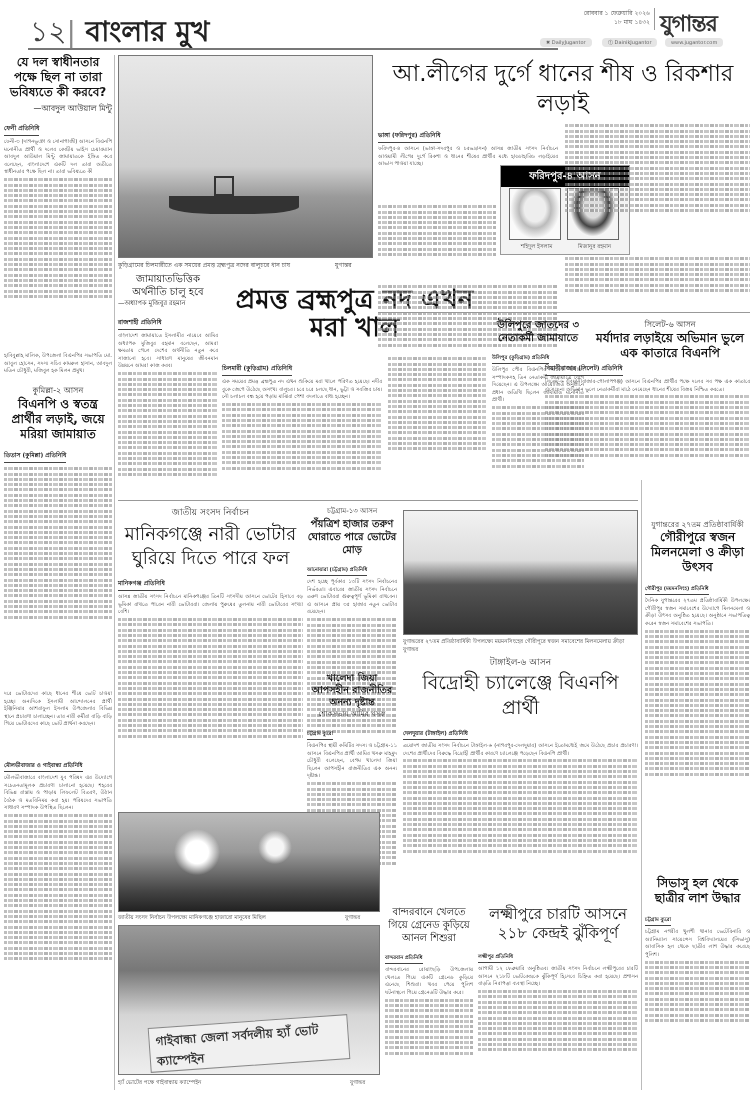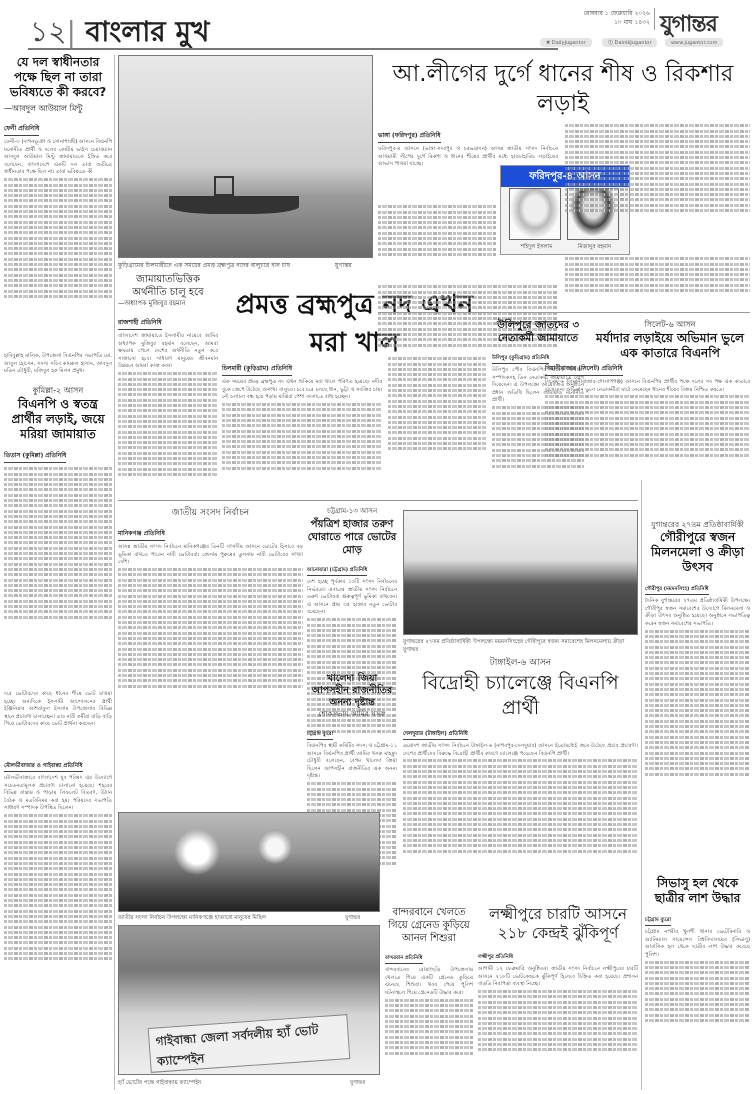--- a/index.html
+++ b/index.html
@@ -34,21 +34,21 @@
   .photo {
     background: linear-gradient(180deg,#e8e8e8 0%,#cfcfcf 55%,#9a9a9a 70%,#6a6a6a 100%);
     border: 1px solid #777;
   }
   .photo.crowd { background: radial-gradient(circle at 30% 40%,#fff 0 6%,transparent 12%),radial-gradient(circle at 60% 35%,#f6f6f6 0 5%,transparent 10%),linear-gradient(180deg,#bbb 0%,#999 40%,#444 80%,#222 100%); }
   .photo.group { background: linear-gradient(180deg,#f2f2f2 0%,#ddd 40%,#555 60%,#333 100%); }
   .photo.banner { background: linear-gradient(180deg,#9a9a9a 0%,#777 30%,#d5d5d5 60%,#eee 100%); }
   .portrait { background: radial-gradient(ellipse at 50% 40%,#eee 0 30%,#bbb 45%,#fafafa 70%); border: 1px solid #666; }
 
   .seat-box { border: 1px solid #999; background: #f3f3f3; }
-  .seat-label { background: #1d4ed8; color: #fff; font-size: 10px; text-align: center; font-weight: bold; padding: 2px 0; }
+  .seat-label { background: #000000; color: #fff; font-size: 10px; text-align: center; font-weight: bold; padding: 2px 0; }
 </style>
 </head>
 <body>
 
 <div class="abs masthead-page">
   <span class="num">১২</span><span style="color:#888;font-weight:normal">|</span>
   <span>বাংলার মুখ</span>
 </div>
 <div class="abs masthead-rule"></div>
 <div class="abs dateline">
@@ -56,21 +56,21 @@
   <div>১৮ মাঘ ১৪৩২</div>
 </div>
 <div class="abs" style="left:654px;top:8px;width:1px;height:22px;background:#999"></div>
 <div class="abs logo">যুগান্তর</div>
 <div class="abs social" style="left:540px;"><span>✖ </span><span>DailyJugantor</span></div>
 <div class="abs social" style="left:602px;"><span>ⓕ </span><span>DainikJugantor</span></div>
 <div class="abs social" style="left:665px;">www.jugantor.com</div>
 
 <div class="abs" style="left:4px;top:55px;width:108px;">
   <div class="hd" style="font-size:12px;line-height:15px;font-weight:bold;">যে দল স্বাধীনতার পক্ষে ছিল না তারা ভবিষ্যতে কী করবে?</div>
-  <div style="font-size:8px;text-align:left;margin-top:2px;">—আবদুল আউয়াল মিন্টু</div>
+  <div style="font-size:8px;text-align:right;margin-top:2px;">—আবদুল আউয়াল মিন্টু</div>
   <div class="byline" style="margin-top:3px">ফেনী প্রতিনিধি</div>
   <div class="body-text" style="height:225px;">
     <span>ফেনী-৩ (দাগনভূঞা ও সোনাগাজী) আসনে বিএনপি মনোনীত প্রার্থী ও দলের কেন্দ্রীয় ভাইস চেয়ারম্যান আবদুল আউয়াল মিন্টু জামায়াতকে ইঙ্গিত করে বলেছেন, বাংলাদেশে একটি দল তারা অতীতে স্বাধীনতার পক্ষে ছিল না। তারা ভবিষ্যতে কী</span>
     <span class="bar"></span><span class="bar"></span><span class="bar"></span><span class="bar"></span><span class="bar"></span><span class="bar"></span><span class="bar"></span><span class="bar"></span><span class="bar"></span><span class="bar"></span><span class="bar"></span><span class="bar"></span><span class="bar"></span><span class="bar"></span><span class="bar"></span><span class="bar"></span><span class="bar"></span><span class="bar"></span><span class="bar"></span><span class="bar"></span><span class="bar"></span><span class="bar"></span><span class="bar"></span>
   </div>
 </div>
 
 <div class="abs" style="left:4px;top:352px;width:108px;">
   <div class="body-text" style="height:30px;">হাবিবুল্লাহ মালিক, উপজেলা বিএনপির সভাপতি মো. আবুল হোসেন, সদস্য সচিব কামরুল হাসান, আবদুল মতিন চৌধুরী, মজিবুল হক মিলন প্রমুখ।</div>
   <div class="kicker" style="font-size:8px;margin-top:2px">কুমিল্লা-২ আসন</div>
@@ -130,21 +130,21 @@
 <div class="abs" style="left:118px;top:272px;width:100px;">
   <div class="hd" style="font-size:10px;line-height:13px;">জামায়াতভিত্তিক অর্থনীতি চালু হবে</div>
   <div style="font-size:6.5px;">—অধ্যাপক মুজিবুর রহমান</div>
   <div class="byline">রাজশাহী প্রতিনিধি</div>
   <div class="body-text" style="height:200px;">
     <span>বাংলাদেশ জামায়াতে ইসলামীর নায়েবে আমির অধ্যাপক মুজিবুর রহমান বলেছেন, আমরা ক্ষমতায় গেলে দেশের অর্থনীতি নতুন করে সাজানো হবে। সাধারণ মানুষের জীবনমান উন্নয়নে আমরা কাজ করব।</span>
     <span class="bar"></span><span class="bar"></span><span class="bar"></span><span class="bar"></span><span class="bar"></span><span class="bar"></span><span class="bar"></span><span class="bar"></span><span class="bar"></span><span class="bar"></span><span class="bar"></span><span class="bar"></span><span class="bar"></span><span class="bar"></span><span class="bar"></span><span class="bar"></span><span class="bar"></span><span class="bar"></span><span class="bar"></span><span class="bar"></span>
   </div>
 </div>
 
-<div class="abs hd" style="left:222px;top:285px;width:265px;font-size:26px;line-height:38px;font-weight:bold;">প্রমত্ত ব্রহ্মপুত্র নদ এখন মরা খাল</div>
+<div class="abs hd" style="left:222px;top:285px;width:265px;font-size:26px;line-height:28px;font-weight:bold;">প্রমত্ত ব্রহ্মপুত্র নদ এখন মরা খাল</div>
 <div class="abs" style="left:222px;top:355px;width:160px;">
   <div class="byline">চিলমারী (কুড়িগ্রাম) প্রতিনিধি</div>
   <div class="body-text" style="height:140px;">
     <span>এক সময়ের প্রমত্ত ব্রহ্মপুত্র নদ এখন শুকিয়ে মরা খালে পরিণত হয়েছে। নদীর বুকে জেগে উঠেছে অসংখ্য বালুচর। চরে চরে চলছে ধান, ভুট্টা ও সবজির চাষ। নৌ চলাচল বন্ধ হয়ে পড়ায় মাঝিরা পেশা বদলাতে বাধ্য হচ্ছেন।</span>
     <span class="bar"></span><span class="bar"></span><span class="bar"></span><span class="bar"></span><span class="bar"></span><span class="bar"></span><span class="bar"></span><span class="bar"></span><span class="bar"></span><span class="bar"></span><span class="bar"></span><span class="bar"></span><span class="bar"></span>
   </div>
 </div>
 <div class="abs body-text" style="left:388px;top:355px;width:98px;height:140px;">
   <span class="bar"></span>
     <span class="bar"></span>
@@ -252,20 +252,21 @@
   <div class="body-text" style="height:120px;">
     <span>সিলেট-৬ (বিয়ানীবাজার-গোলাপগঞ্জ) আসনে বিএনপির প্রার্থীর পক্ষে দলের সব পক্ষ এক কাতারে এসেছেন। অভিমান ভুলে নেতাকর্মীরা মাঠে নেমেছেন ধানের শীষের বিজয় নিশ্চিত করতে।</span>
     <span class="bar"></span><span class="bar"></span><span class="bar"></span><span class="bar"></span><span class="bar"></span><span class="bar"></span><span class="bar"></span><span class="bar"></span><span class="bar"></span><span class="bar"></span><span class="bar"></span><span class="bar"></span>
   </div>
 </div>
 
 <div class="abs hr" style="left:118px;top:500px;width:520px;"></div>
 
 <div class="abs" style="left:118px;top:505px;width:185px;">
   <div class="kicker" style="font-size:9px">জাতীয় সংসদ নির্বাচন</div>
+  <div class="hd" style="font-size:18px;line-height:24px;margin-top:2px">মানিকগঞ্জে নারী ভোটার ঘুরিয়ে দিতে পারে ফল</div>
   <div class="byline">মানিকগঞ্জ প্রতিনিধি</div>
   <div class="body-text" style="height:215px;">
     <span>আসন্ন জাতীয় সংসদ নির্বাচনে মানিকগঞ্জের তিনটি সংসদীয় আসনে ভোটের হিসাবে বড় ভূমিকা রাখতে পারেন নারী ভোটাররা। জেলায় পুরুষের তুলনায় নারী ভোটারের সংখ্যা বেশি।</span>
     <span class="bar"></span><span class="bar"></span><span class="bar"></span><span class="bar"></span><span class="bar"></span><span class="bar"></span><span class="bar"></span><span class="bar"></span><span class="bar"></span><span class="bar"></span><span class="bar"></span><span class="bar"></span><span class="bar"></span><span class="bar"></span><span class="bar"></span><span class="bar"></span><span class="bar"></span><span class="bar"></span><span class="bar"></span><span class="bar"></span><span class="bar"></span><span class="bar"></span><span class="bar"></span>
   </div>
 </div>
 
 <div class="abs" style="left:307px;top:505px;width:90px;">
   <div class="kicker" style="font-size:7px">চট্টগ্রাম-১৩ আসন</div>
   <div class="hd" style="font-size:10px;line-height:13px;font-weight:bold;">পঁয়ত্রিশ হাজার তরুণ ঘোরাতে পারে ভোটের মোড়</div>

